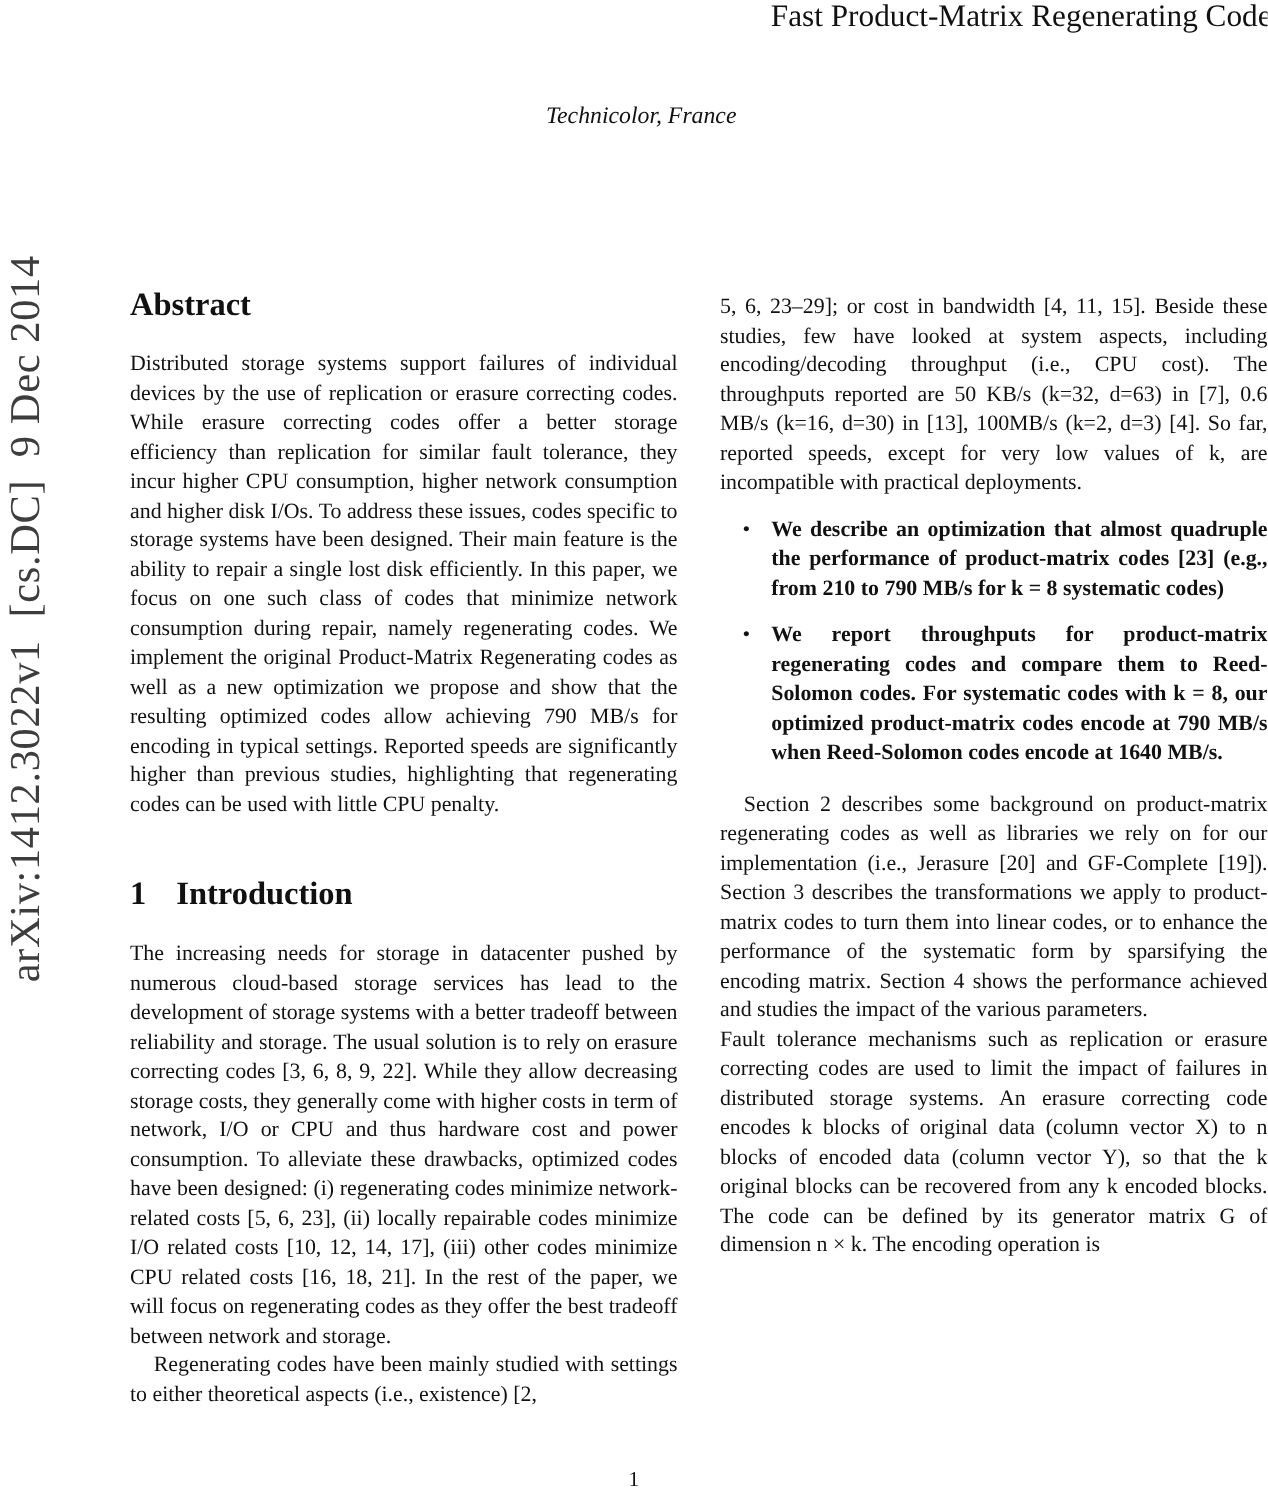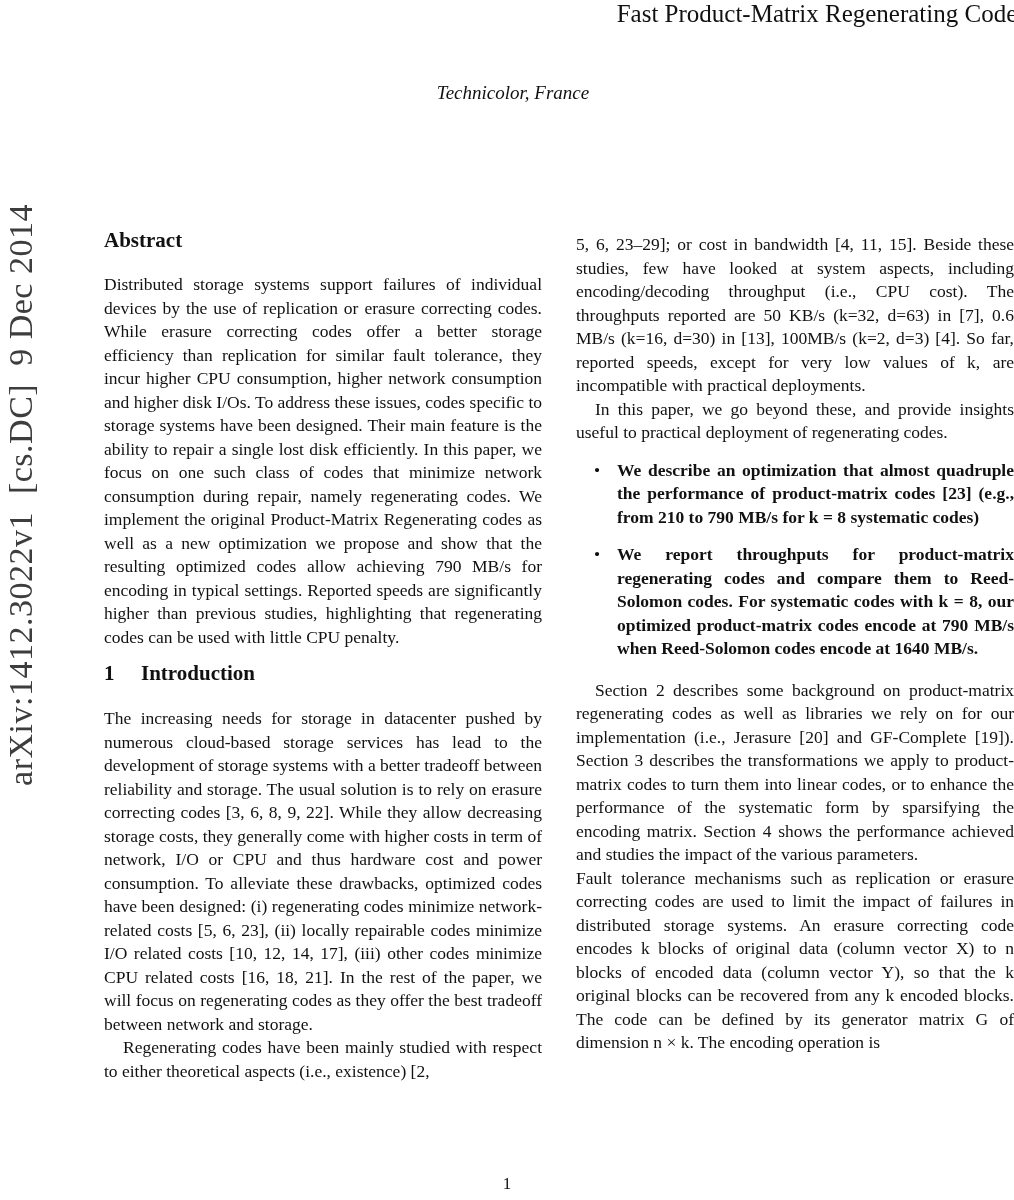--- a/index.html
+++ b/index.html
@@ -53,27 +53,27 @@
       position: absolute;
       width: 438px;
       font-size: 17.5px;
       line-height: 23.5px;
       text-align: justify;
     }
     .col-left  { left: 104px; top: 228px; }
     .col-right { left: 576px; top: 233px; }
 
     h2 {
-      font-size: 21px;
+      font-size: 26px;
       font-weight: 700;
       text-align: left;
       line-height: 1.2;
     }
     .abstract-heading { margin-bottom: 20px; }
-    .section-heading  { margin-top: 12px; margin-bottom: 21px; }
+    .section-heading  { margin-top: 44px; margin-bottom: 21px; }
     .sec-num { display: inline-block; min-width: 37px; }
 
     p { margin: 0; }
     p.indent { text-indent: 19px; }
 
     .bullets {
       list-style: none;
       margin: 14px 0 18px 0;
     }
     .bullets li {
@@ -111,27 +111,26 @@
     <h2 class="abstract-heading">Abstract</h2>
 
     <p>Distributed storage systems support failures of individual devices by the use of replication or erasure correcting codes. While erasure correcting codes offer a better storage efficiency than replication for similar fault tolerance, they incur higher CPU consumption, higher network consumption and higher disk I/Os. To address these issues, codes specific to storage systems have been designed. Their main feature is the ability to repair a single lost disk efficiently. In this paper, we focus on one such class of codes that minimize network consumption during repair, namely regenerating codes. We implement the original Product-Matrix Regenerating codes as well as a new optimization we propose and show that the resulting optimized codes allow achieving 790 MB/s for encoding in typical settings. Reported speeds are significantly higher than previous studies, highlighting that regenerating codes can be used with little CPU penalty.</p>
 
     <h2 class="section-heading">
       <span class="sec-num">1</span><span>Introduction</span>
     </h2>
 
     <p>The increasing needs for storage in datacenter pushed by numerous cloud-based storage services has lead to the development of storage systems with a better tradeoff between reliability and storage. The usual solution is to rely on erasure correcting codes [3, 6, 8, 9, 22]. While they allow decreasing storage costs, they generally come with higher costs in term of network, I/O or CPU and thus hardware cost and power consumption. To alleviate these drawbacks, optimized codes have been designed: (i) regenerating codes minimize network-related costs [5, 6, 23], (ii) locally repairable codes minimize I/O related costs [10, 12, 14, 17], (iii) other codes minimize CPU related costs [16, 18, 21]. In the rest of the paper, we will focus on regenerating codes as they offer the best tradeoff between network and storage.</p>
 
-    <p class="indent">Regenerating codes have been mainly studied with respect to either theoretical aspects (i.e., existence) [2,</p>
+    <p class="indent">Regenerating codes have been mainly studied with settings to either theoretical aspects (i.e., existence) [2,</p>
   </div>
 
   <div class="col col-right">
     <p>5, 6, 23–29]; or cost in bandwidth [4, 11, 15].  Beside these studies, few have looked at system aspects, including encoding/decoding throughput (i.e., CPU cost). The throughputs reported are 50 KB/s (k=32, d=63) in [7], 0.6 MB/s (k=16, d=30) in [13], 100MB/s (k=2, d=3) [4]. So far, reported speeds, except for very low values of k, are incompatible with practical deployments.</p>
 
-    <p class="indent">In this paper, we go beyond these, and provide insights useful to practical deployment of regenerating codes.</p>
 
     <ul class="bullets">
       <li>
         <span class="bullet-glyph">•</span>
         <span class="bullet-text">We describe an optimization that almost quadruple the performance of product-matrix codes [23] (e.g., from 210 to 790 MB/s for k = 8 systematic codes)</span>
       </li>
       <li>
         <span class="bullet-glyph">•</span>
         <span class="bullet-text">We report throughputs for product-matrix regenerating codes and compare them to Reed-Solomon codes.  For systematic codes with k = 8, our optimized product-matrix codes encode at 790 MB/s when Reed-Solomon codes encode at 1640 MB/s.</span>
       </li>

